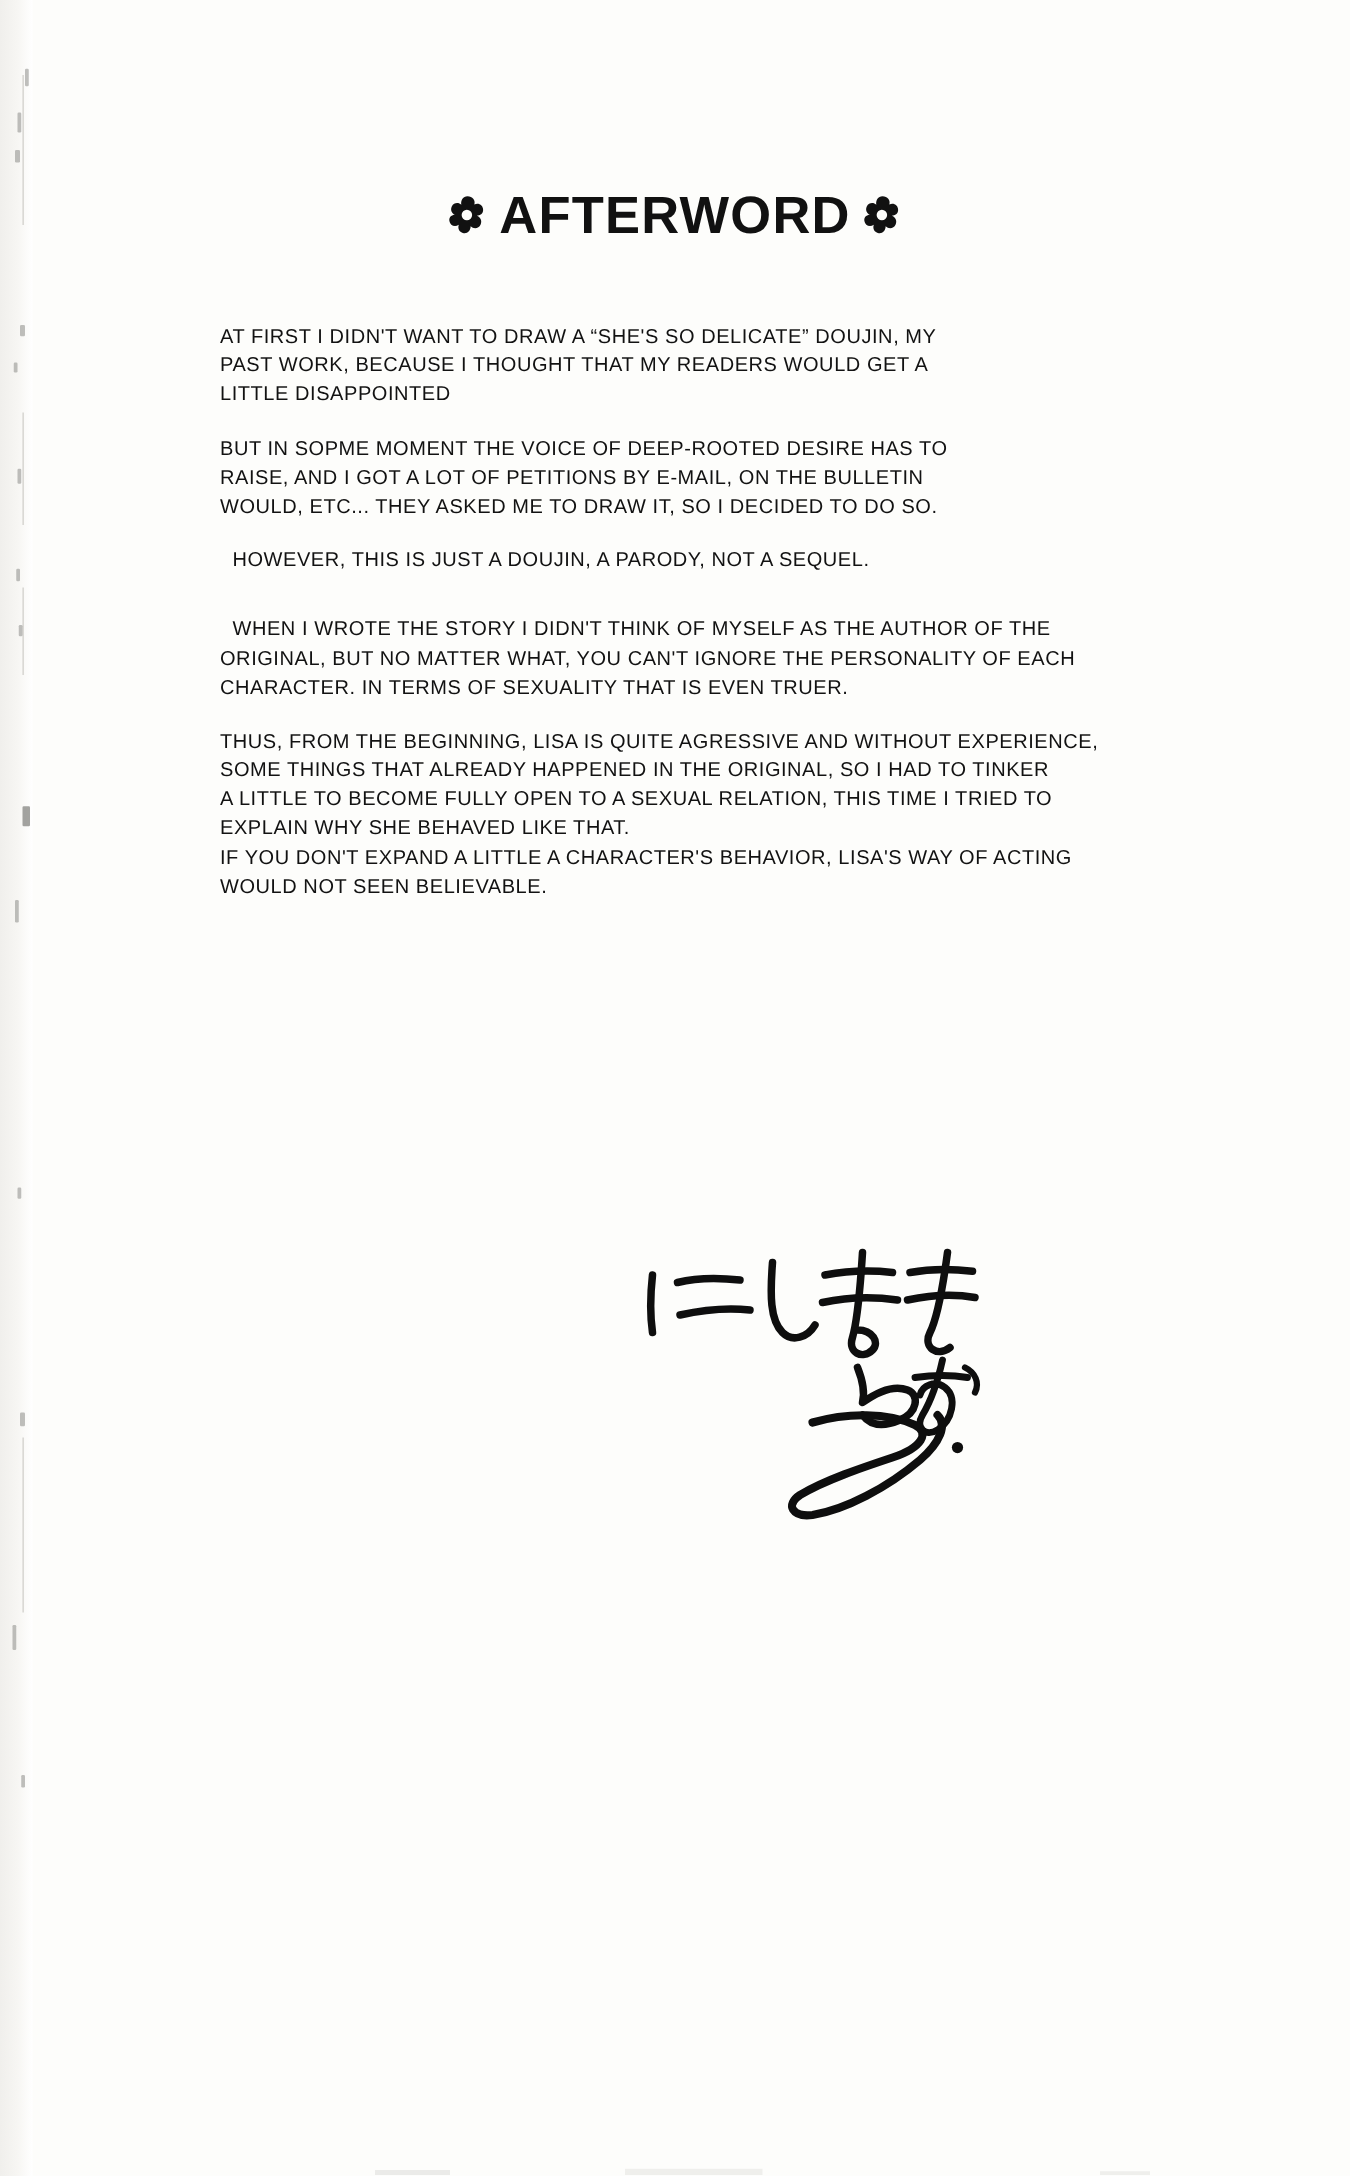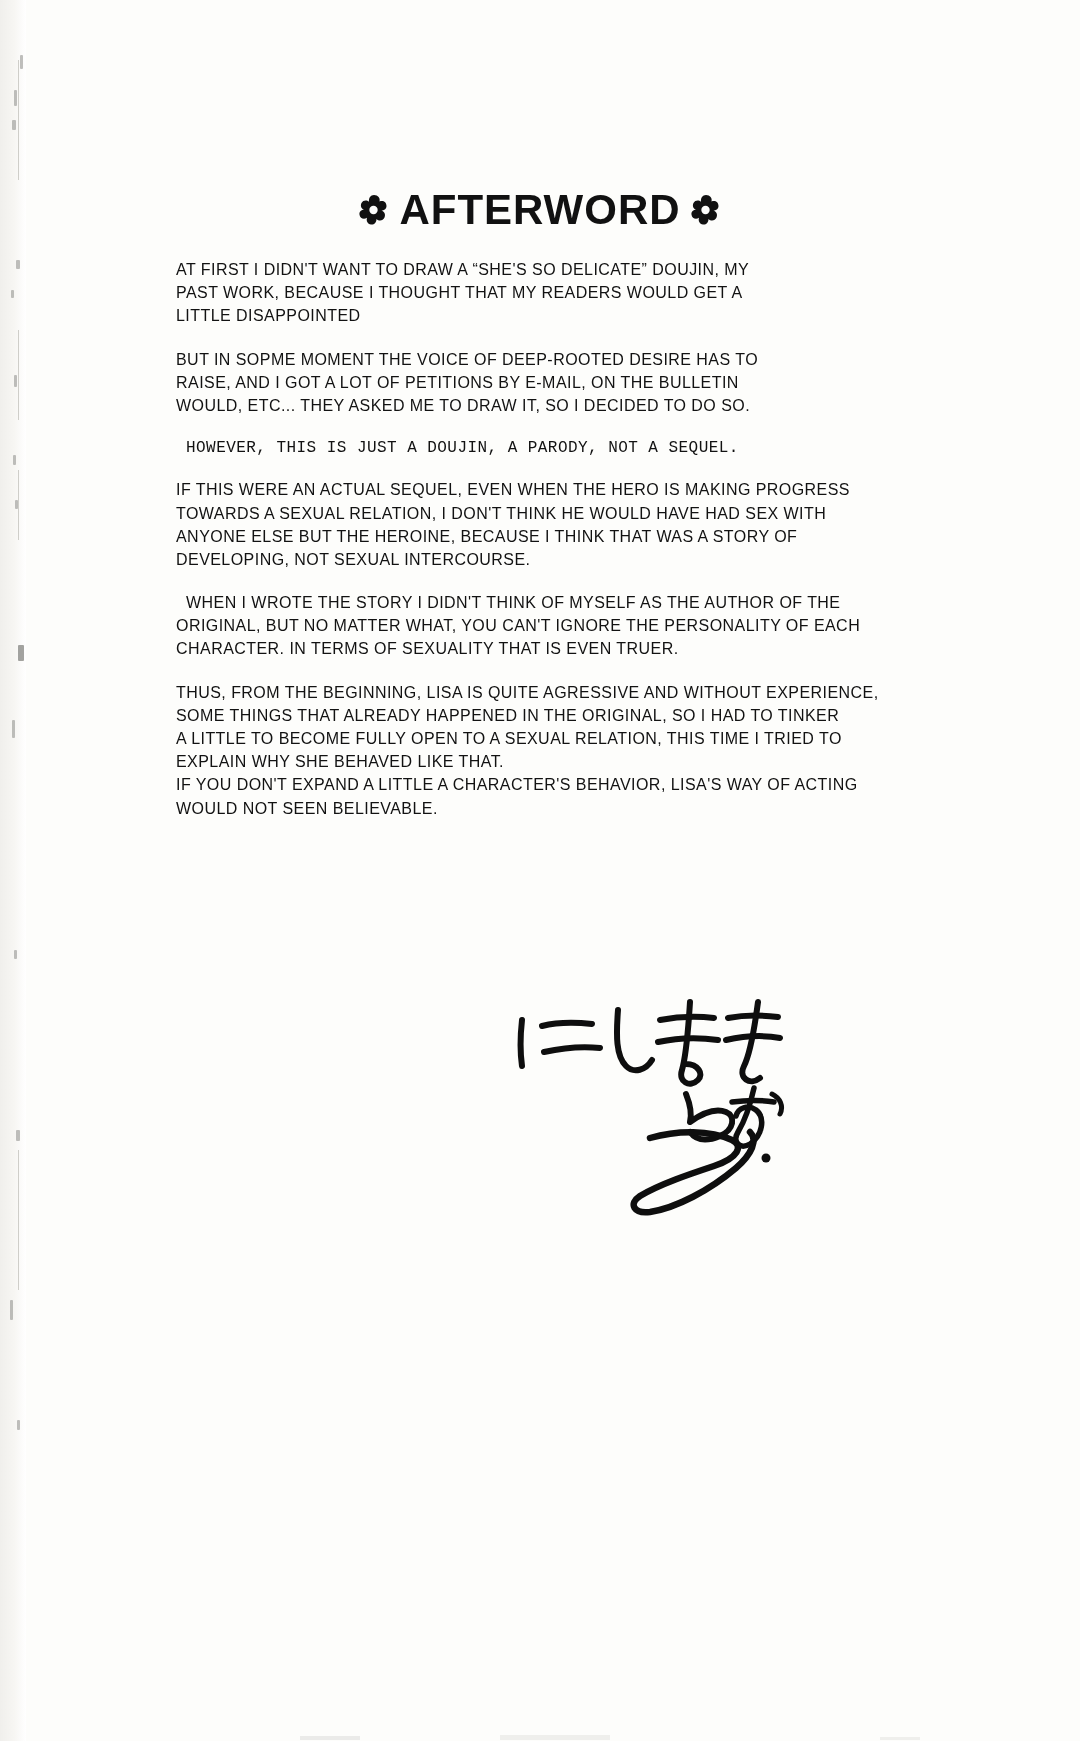--- a/index.html
+++ b/index.html
@@ -46,21 +46,20 @@
     width: 1080px;
     text-align: center;
     font-size: 42px;
     font-weight: 700;
     letter-spacing: 1.5px;
     color: #111;
     display: flex;
     align-items: center;
     justify-content: center;
     gap: 8px;
-    margin-top: 38px;
   }
   .title-text {
     font-size: 42px;
     font-weight: 700;
     letter-spacing: 1px;
   }
   .flower {
     display: inline-block;
     width: 34px;
     height: 34px;
@@ -76,21 +75,21 @@
     font-size: 16px;
     line-height: 1.45;
     letter-spacing: .45px;
     color: #121212;
   }
   .para {
     margin: 0 0 20px 0;
     white-space: pre-line;
   }
   .para.indent { text-indent: 10px; }
-  .para.tight { margin-bottom: 18px; font-family: Liberation Mono, monospace; }
+  .para.tight { margin-bottom: 32px; }
 
   .signature {
     position: absolute;
     left: 500px;
     top: 990px;
     width: 300px;
     height: 230px;
   }
   .signature svg { display: block; }
 
@@ -149,24 +148,20 @@
   </div>
 
   <div class="body-text">
     <p class="para">AT FIRST I DIDN'T WANT TO DRAW A “SHE'S SO DELICATE” DOUJIN, MY
 PAST WORK, BECAUSE I THOUGHT THAT MY READERS WOULD GET A
 LITTLE DISAPPOINTED</p>
     <p class="para">BUT IN SOPME MOMENT THE VOICE OF DEEP-ROOTED DESIRE HAS TO
 RAISE, AND I GOT A LOT OF PETITIONS BY E-MAIL, ON THE BULLETIN
 WOULD, ETC... THEY ASKED ME TO DRAW IT, SO I DECIDED TO DO SO.</p>
     <p class="para indent tight">HOWEVER, THIS IS JUST A DOUJIN, A PARODY, NOT A SEQUEL.</p>
-    <p class="para">IF THIS WERE AN ACTUAL SEQUEL, EVEN WHEN THE HERO IS MAKING PROGRESS
-TOWARDS A SEXUAL RELATION, I DON'T THINK HE WOULD HAVE HAD SEX WITH
-ANYONE ELSE BUT THE HEROINE, BECAUSE I THINK THAT WAS A STORY OF
-DEVELOPING, NOT SEXUAL INTERCOURSE.</p>
     <p class="para indent">WHEN I WROTE THE STORY I DIDN'T THINK OF MYSELF AS THE AUTHOR OF THE
 ORIGINAL, BUT NO MATTER WHAT, YOU CAN'T IGNORE THE PERSONALITY OF EACH
 CHARACTER. IN TERMS OF SEXUALITY THAT IS EVEN TRUER.</p>
     <p class="para">THUS, FROM THE BEGINNING, LISA IS QUITE AGRESSIVE AND WITHOUT EXPERIENCE,
 SOME THINGS THAT ALREADY HAPPENED IN THE ORIGINAL, SO I HAD TO TINKER
 A LITTLE TO BECOME FULLY OPEN TO A SEXUAL RELATION, THIS TIME I TRIED TO
 EXPLAIN WHY SHE BEHAVED LIKE THAT.
 IF YOU DON'T EXPAND A LITTLE A CHARACTER'S BEHAVIOR, LISA'S WAY OF ACTING
 WOULD NOT SEEN BELIEVABLE.</p>
   </div>

